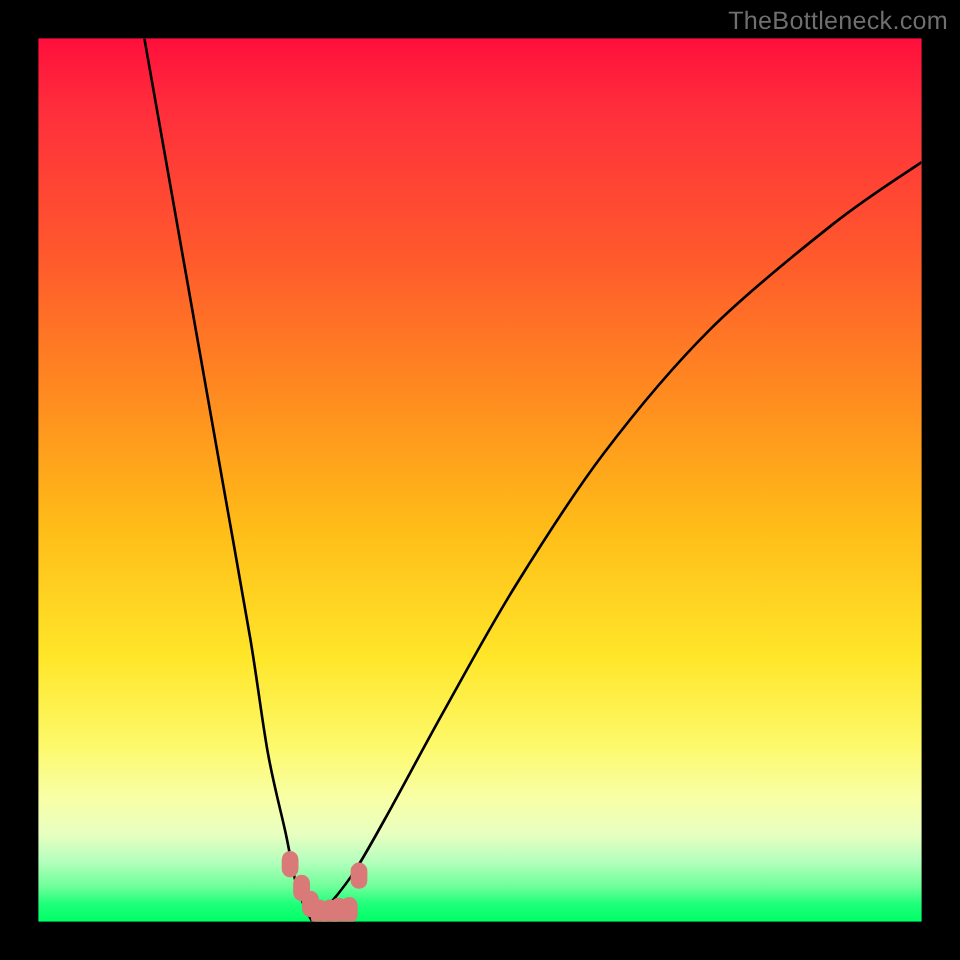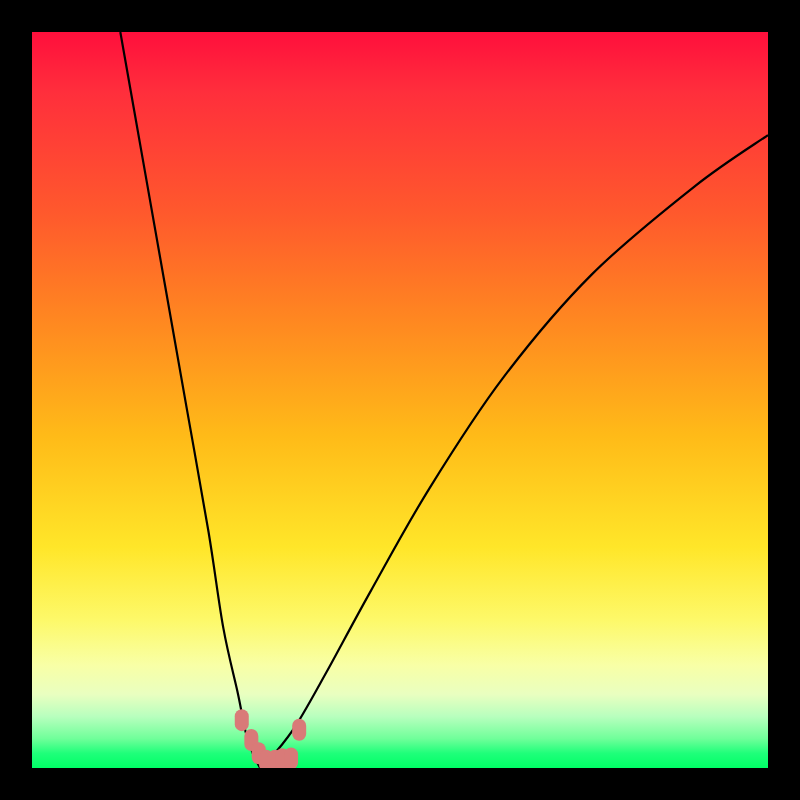--- a/index.html
+++ b/index.html
@@ -67,20 +67,21 @@
   .marker {
     fill: #d97a78;
     stroke: none;
   }
 </style>
 </head>
 <body>
 
 <div class="frame">
 
+  <div class="watermark">TheBottleneck.com</div>
 
   <div class="plot-area">
     <svg class="curves" viewBox="0 0 736 736" preserveAspectRatio="none">
       <path id="left-branch" class="curve" d="M 88.32,0 C 92,20.853333333333335 103.03999999999999,83.41333333333336 110.39999999999999,125.12 C 117.75999999999999,166.82666666666665 125.11999999999999,208.53333333333327 132.48,250.23999999999995 C 139.84,291.9466666666666 147.2,333.6533333333333 154.56,375.36 C 161.92000000000002,417.0666666666667 170.50666666666666,463.68 176.64,500.48 C 182.7733333333333,537.28 186.45333333333335,569.1733333333333 191.36,596.16 C 196.26666666666668,623.1466666666666 202.4,645.2266666666667 206.08,662.4 C 209.76000000000002,679.5733333333333 210.98666666666668,689.3866666666668 213.44,699.2 C 215.89333333333332,709.0133333333333 218.34666666666664,715.1466666666666 220.79999999999998,721.28 C 223.25333333333333,727.4133333333333 226.93333333333334,733.5466666666666 228.16,736"></path>
       <path id="right-branch" class="curve" d="M 228.16,736 C 230.61333333333334,733.5466666666666 236.7466666666667,728.64 242.88000000000002,721.28 C 249.01333333333335,713.92 256.37333333333333,705.3333333333334 264.96,691.84 C 273.5466666666666,678.3466666666667 282.1333333333334,662.4 294.40000000000003,640.3199999999999 C 306.6666666666667,618.2399999999999 321.38666666666666,590.0266666666666 338.56,559.36 C 355.73333333333335,528.6933333333334 375.36000000000007,491.8933333333333 397.44000000000005,456.32 C 419.52000000000004,420.74666666666667 444.05333333333334,381.4933333333333 471.04,345.91999999999996 C 498.0266666666667,310.34666666666664 527.4666666666667,274.7733333333333 559.36,242.88 C 591.2533333333333,210.98666666666665 632.96,177.86666666666662 662.4,154.55999999999995 C 691.8399999999999,131.25333333333327 723.7333333333333,111.62666666666662 736,103.03999999999996"></path>
       <g id="markers">
           <rect x="202.76" y="677.16" width="14" height="22" rx="7" ry="7" class="marker"></rect>
           <rect x="212.328" y="697.032" width="14" height="22" rx="7" ry="7" class="marker"></rect>
           <rect x="219.688" y="710.28" width="14" height="22" rx="7" ry="7" class="marker"></rect>
           <rect x="227.048" y="717.64" width="14" height="22" rx="7" ry="7" class="marker"></rect>

